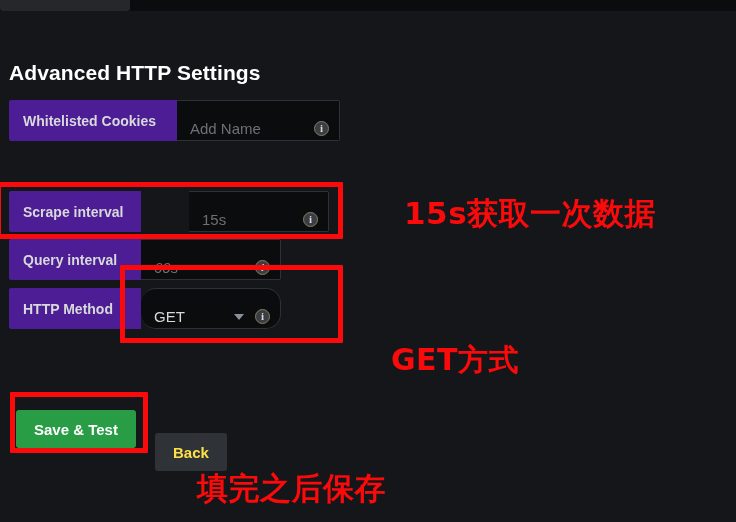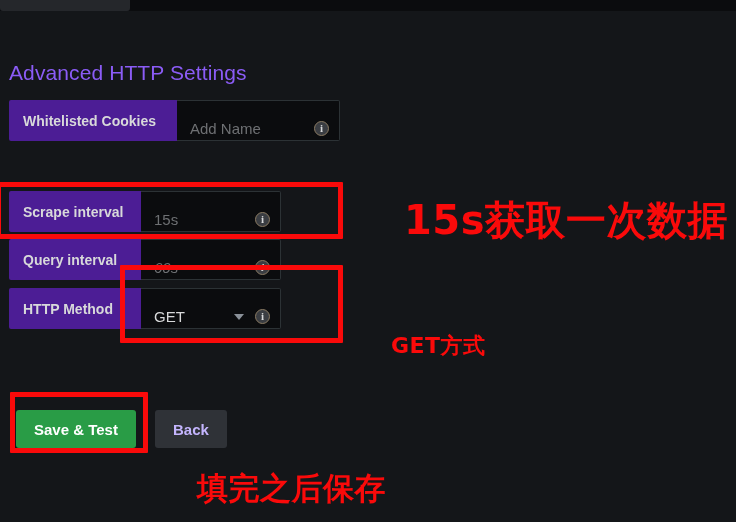--- a/index.html
+++ b/index.html
@@ -39,22 +39,22 @@
     position: absolute;
     left: 0; top: 11px;
     width: 736px; height: 511px;
     background: #141619;
   }
 
   .section-title {
     position: absolute;
     left: 9px; top: 50px;
     font-size: 21px;
-    font-weight: 400;
-    color: #8b5cf6;
+    font-weight: 700;
+    color: #ffffff;
     letter-spacing: 0.1px;
     white-space: nowrap;
     text-align: right;
   }
 
   
   .form-row {
     position: absolute;
     display: flex;
     align-items: stretch;
@@ -114,50 +114,50 @@
     flex: 0 0 auto;
     margin-right: 3px;
     cursor: pointer;
   }
 
   
   #row-cookies { left: 9px; top: 89px; }
   #row-cookies .field-label { width: 168px; }
   #row-cookies .field-input { width: 163px; }
 
-  #row-scrape  { left: 9px; top: 180px; }
+  #row-scrape  { left: 9px; top: 180px; gap: 48px; }
   #row-scrape .field-label { width: 132px; }
   #row-scrape .field-input { width: 140px; }
 
   #row-timeout { left: 9px; top: 228px; }
   #row-timeout .field-label { width: 132px; }
   #row-timeout .field-input { width: 140px; font-style: italic; }
 
   #row-method  { left: 9px; top: 277px; }
   #row-method .field-label { width: 132px; }
-  #row-method .field-input { width: 140px; color: #d8d9da; font-size: 15px; }
+  #row-method .field-input { width: 140px; color: #d8d9da; font-size: 15px; border-radius: 15px; }
 
   
   .btn {
     position: absolute;
     height: 38px;
     border-radius: 3px;
     border: none;
     font-family: "Liberation Sans", "DejaVu Sans", sans-serif;
     font-size: 15px;
     font-weight: bold;
     color: #ffffff;
     cursor: pointer;
     display: flex;
     align-items: center;
     justify-content: center;
     padding: 0 18px;
   }
   #btn-save { left: 16px; top: 399px; background: #299c46; }
-  #btn-back { left: 155px; top: 399px; background: #2f3237; color: #c4b5fd; }
+  #btn-back { left: 155px; top: 422px; background: #2f3237; color: #fde047; }
 
   
   .anno-box {
     position: absolute;
     border: 5px solid #fa0a0a;
     border-radius: 1px;
     pointer-events: none;
   }
   #anno-box-scrape { left: -4px; top: 171px;  width: 347px; height: 57px; }
   #anno-box-method { left: 120px; top: 254px; width: 223px; height: 78px; }
@@ -165,22 +165,22 @@
 
   .anno-text {
     position: absolute;
     color: #fa0a0a;
     font-family: "DejaVu Sans", "Liberation Sans", sans-serif;
     font-weight: bold;
     white-space: nowrap;
     pointer-events: none;
     letter-spacing: 0.5px;
   }
-  #anno-text-scrape { left: 404px; top: 182px; font-size: 40px; }
-  #anno-text-method { left: 391px; top: 320px; font-size: 22px; }
+  #anno-text-scrape { left: 404px; top: 182px; font-size: 31px; }
+  #anno-text-method { left: 391px; top: 329px; font-size: 30px; }
   #anno-text-save   { left: 157px; top: 457px; font-size: 31px; margin-left: 40px; }
 </style>
 </head>
 <body>
 
 <div class="top-strip">
   <div class="top-tab"></div>
 </div>
 
 <div class="page">

